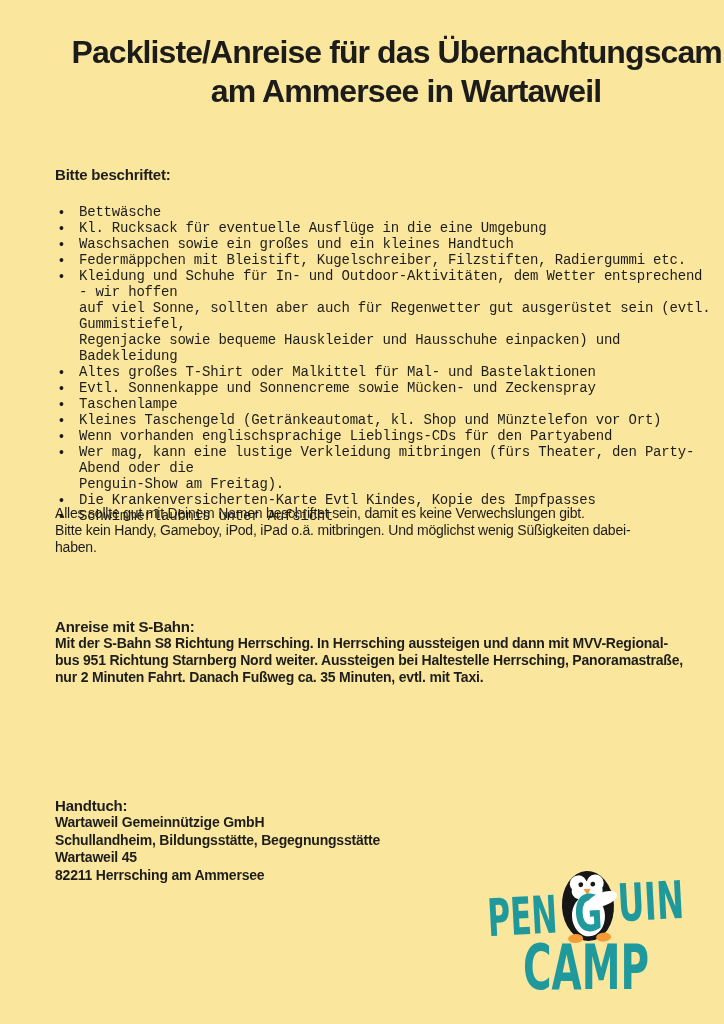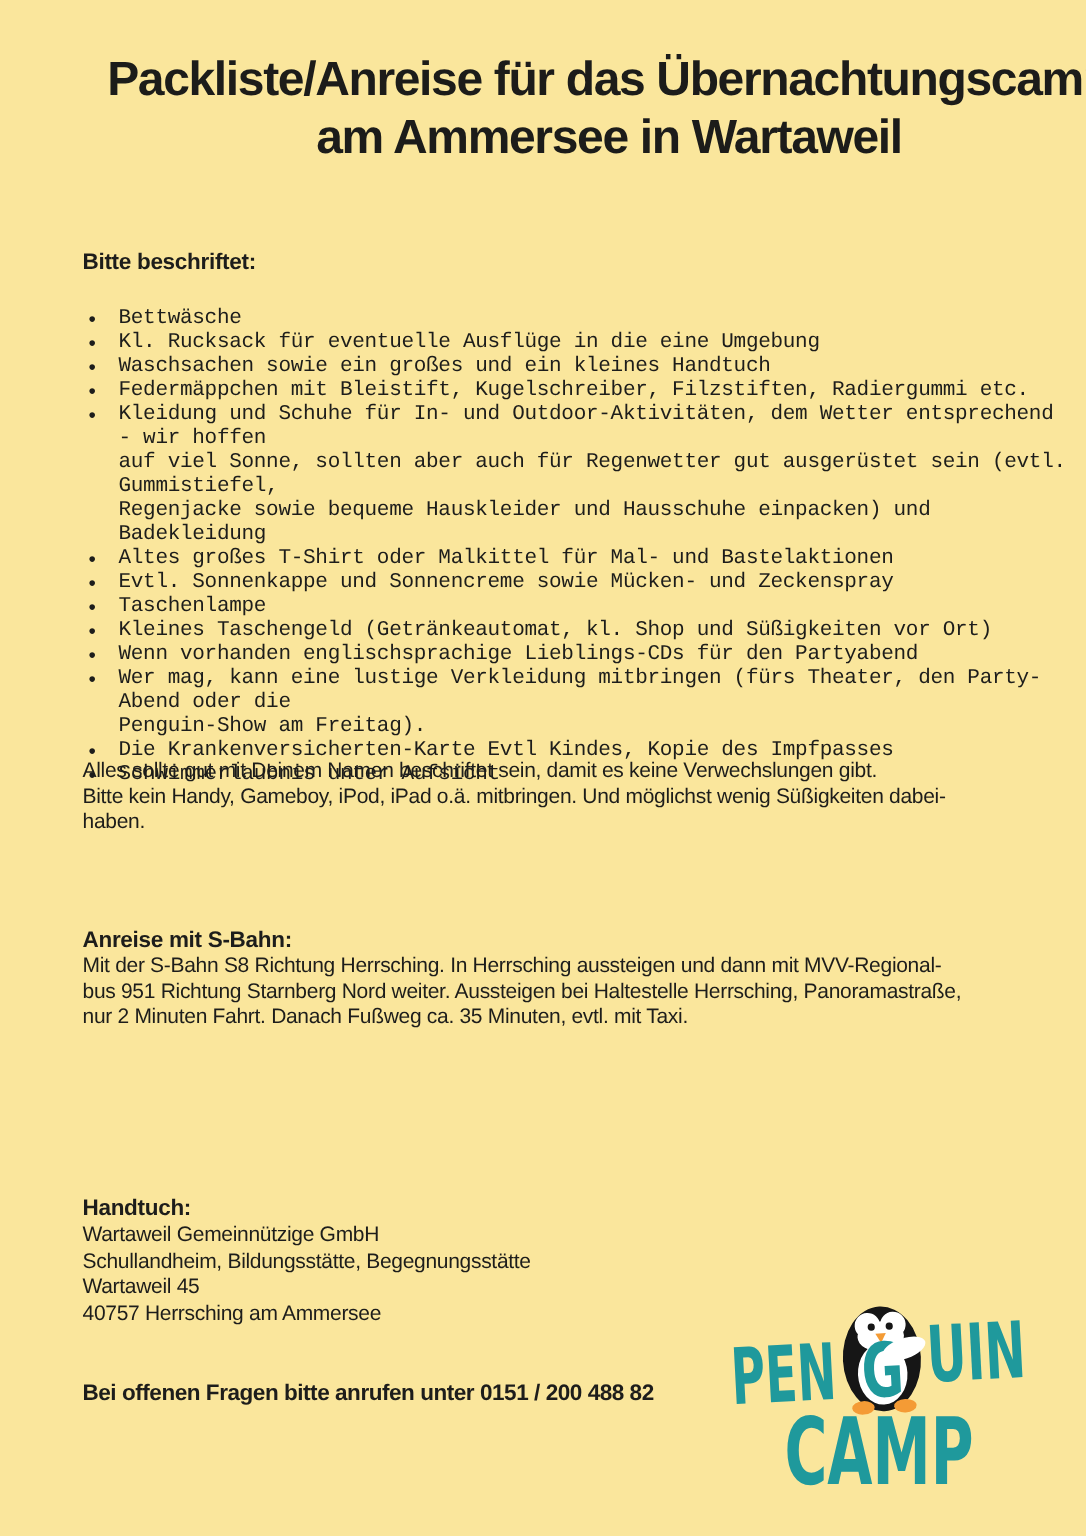--- a/index.html
+++ b/index.html
@@ -27,21 +27,21 @@
     position:absolute;top:204px;left:55px;width:660px;
     margin:0;padding:0;list-style:none;
     font-size:14px;line-height:16px;letter-spacing:-0.2px;
   }
   .packlist li{display:flex;align-items:flex-start;}
   .bullet{
     flex:0 0 20px;width:20px;text-align:left;padding-left:4px;
     font-size:14px;line-height:16px;
   }
   .li-text{flex:1;font-family:Liberation Mono, monospace;}
-  .body-block p{margin:0;font-size:14px;line-height:17px;letter-spacing:-0.2px;}
+  .body-block p{margin:0;font-size:14px;line-height:17px;letter-spacing:-0.2px;font-weight:bold;}
   .note{position:absolute;top:505px;left:55px;width:664px;margin:0;
     font-size:14px;line-height:17px;letter-spacing:-0.2px;}
   .anreise{position:absolute;top:618px;left:55px;width:669px;}
   .adresse{position:absolute;top:797px;left:55px;width:600px;}
   .adresse p{line-height:17.5px;}
   .phone{position:absolute;top:920px;left:55px;letter-spacing:-0.3px;}
   .logo{position:absolute;left:479px;top:867px;width:215px;height:132px;}
   .logo svg text{
     font-family:"DejaVu Sans","Liberation Sans",sans-serif;
     font-weight:bold;
@@ -87,21 +87,21 @@
     <li>
         <span class="bullet">•</span>
         <span class="li-text pre">Evtl. Sonnenkappe und Sonnencreme sowie Mücken- und Zeckenspray</span>
       </li>
     <li>
         <span class="bullet">•</span>
         <span class="li-text pre">Taschenlampe</span>
       </li>
     <li>
         <span class="bullet">•</span>
-        <span class="li-text pre">Kleines Taschengeld (Getränkeautomat, kl. Shop und Süßigkeiten vor Ort)</span>
+        <span class="li-text pre">Kleines Taschengeld (Getränkeautomat, kl. Shop und Münztelefon vor Ort)</span>
       </li>
     <li>
         <span class="bullet">•</span>
         <span class="li-text pre">Wenn vorhanden englischsprachige Lieblings-CDs für den Partyabend</span>
       </li>
     <li>
         <span class="bullet">•</span>
         <span class="li-text pre">Wer mag, kann eine lustige Verkleidung mitbringen (fürs Theater, den Party-Abend oder die
 Penguin-Show am Freitag).</span>
       </li>
@@ -124,24 +124,23 @@
     <p class="pre">Mit der S-Bahn S8 Richtung Herrsching. In Herrsching aussteigen und dann mit MVV-Regional-
 bus 951 Richtung Starnberg Nord weiter. Aussteigen bei Haltestelle Herrsching, Panoramastraße,
 nur 2 Minuten Fahrt. Danach Fußweg ca. 35 Minuten, evtl. mit Taxi.</p>
   </div>
 
   <div class="adresse body-block">
     <div class="heading">Handtuch:</div>
     <p class="pre">Wartaweil Gemeinnützige GmbH
 Schullandheim, Bildungsstätte, Begegnungsstätte
 Wartaweil 45
-40757 Herrsching am Ammersee</p>
+82211 Herrsching am Ammersee</p>
   </div>
 
-  <div class="phone heading">Bei offenen Fragen bitte anrufen unter 0151 / 200 488 82</div>
 
   <div class="logo">
     <svg viewBox="0 0 215 132" width="215" height="132">
       <g transform="rotate(-3 107 40)">
         <text x="8" y="64" font-size="52" fill="#1f999c" textLength="70" lengthAdjust="spacingAndGlyphs">PEN</text>
         <g transform="translate(79,1)">
           <ellipse cx="30" cy="38" rx="26" ry="35" fill="#161616"></ellipse>
           <circle cx="21.5" cy="15.5" r="8.5" fill="#ffffff"></circle>
           <circle cx="38.5" cy="15.5" r="8.5" fill="#ffffff"></circle>
           <ellipse cx="30" cy="23" rx="15.5" ry="10" fill="#ffffff"></ellipse>

